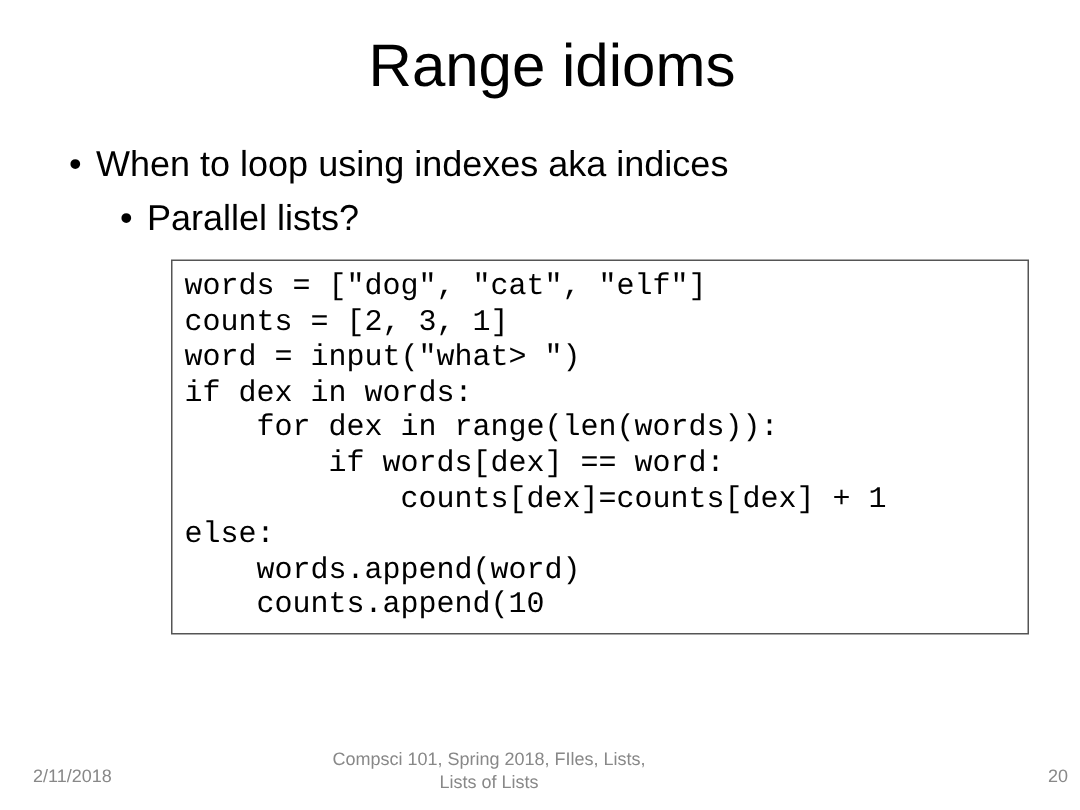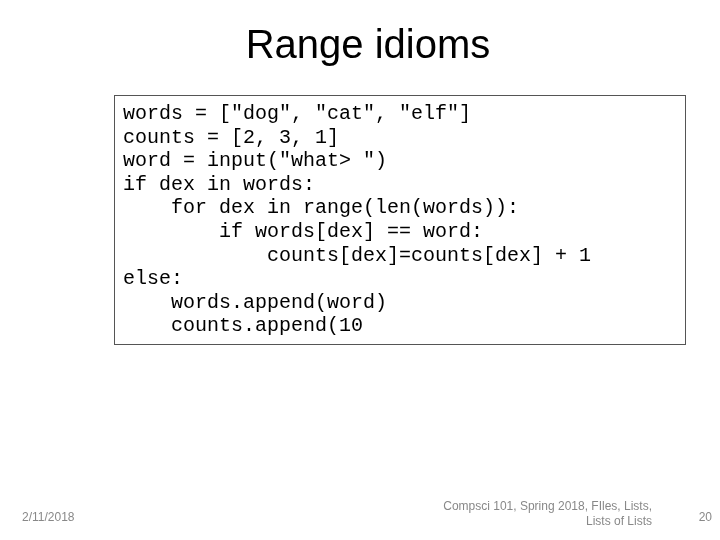--- a/index.html
+++ b/index.html
@@ -6,29 +6,37 @@
   html, body { width: 720px; height: 540px; background: #fff; font-family: Arial, Helvetica, sans-serif; color: #000; }
   .slide { position: relative; width: 720px; height: 540px; padding: 16px 24px 0 40px; }
   .title { font-size: 40px; text-align: center; margin-top: 6px; margin-bottom: 28px; font-weight: 400; }
   .bullets { font-size: 24px; line-height: 1.25; }
   .b1 { margin-left: 6px; margin-bottom: 6px; }
   .b2 { margin-left: 40px; }
   .bullet-dot { display: inline-block; width: 18px; }
   .codebox { margin: 12px 0 0 74px; width: 572px; border: 1px solid #555; padding: 6px 8px 6px 8px; font-family: "Courier New", Courier, monospace; font-size: 20px; line-height: 1.18; white-space: pre; }
   .footer { position: absolute; bottom: 16px; left: 0; width: 720px; font-size: 12px; color: #888; }
   .footer-date { position: absolute; left: 22px; bottom: 0; }
-  .footer-center { position: absolute; left: 0; width: 652px; text-align: right; bottom: -4px; line-height: 1.2; }
+  .footer-center { position: absolute; left: 0; width: 652px; text-align: center; bottom: -4px; line-height: 1.2; }
   .footer-page { position: absolute; right: 8px; bottom: 0; }
 </style>
 </head>
 <body>
 
 <div class="slide">
   <h1 class="title">Range idioms</h1>
 
+  <div class="bullets">
+    <div class="b1">
+      <span class="bullet-dot">•</span><span>When to loop using indexes aka indices</span>
+    </div>
+    <div class="b2">
+      <span class="bullet-dot">•</span><span>Parallel lists?</span>
+    </div>
+  </div>
 
   <div class="codebox">words = ["dog", "cat", "elf"]
 counts = [2, 3, 1]
 word = input("what&gt; ")
 if dex in words:
     for dex in range(len(words)):
         if words[dex] == word:
             counts[dex]=counts[dex] + 1
 else:
     words.append(word)

